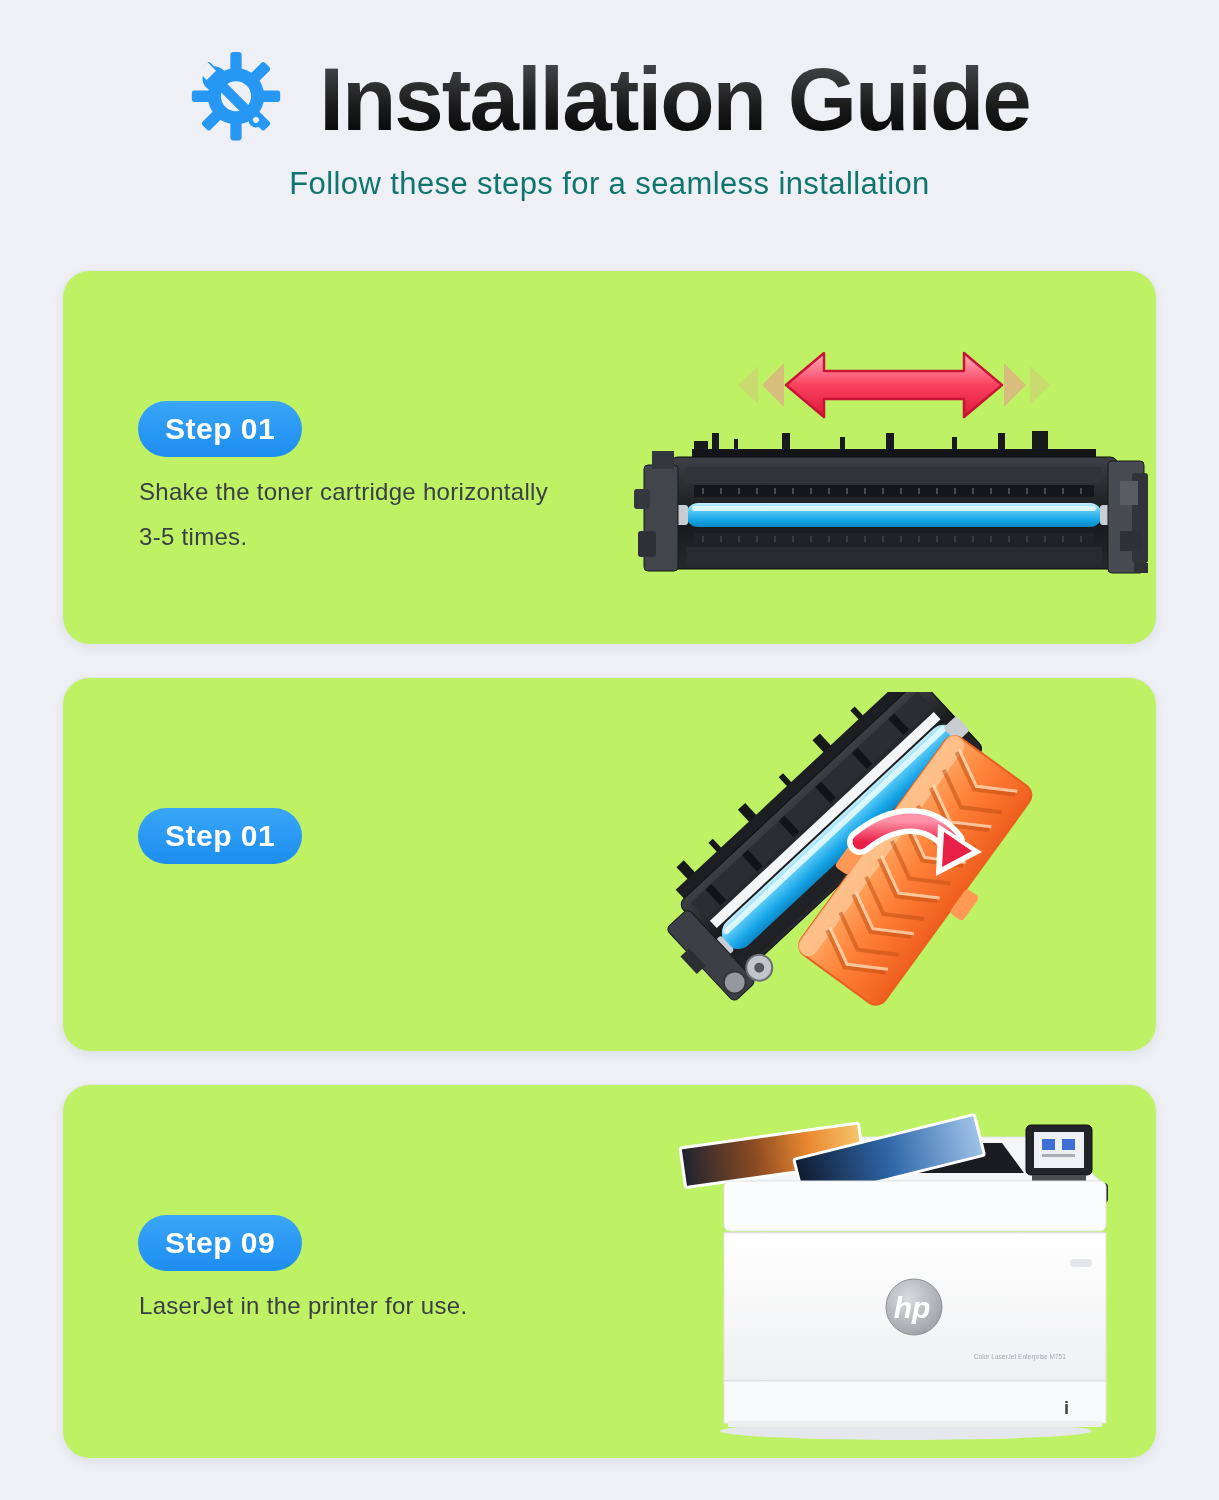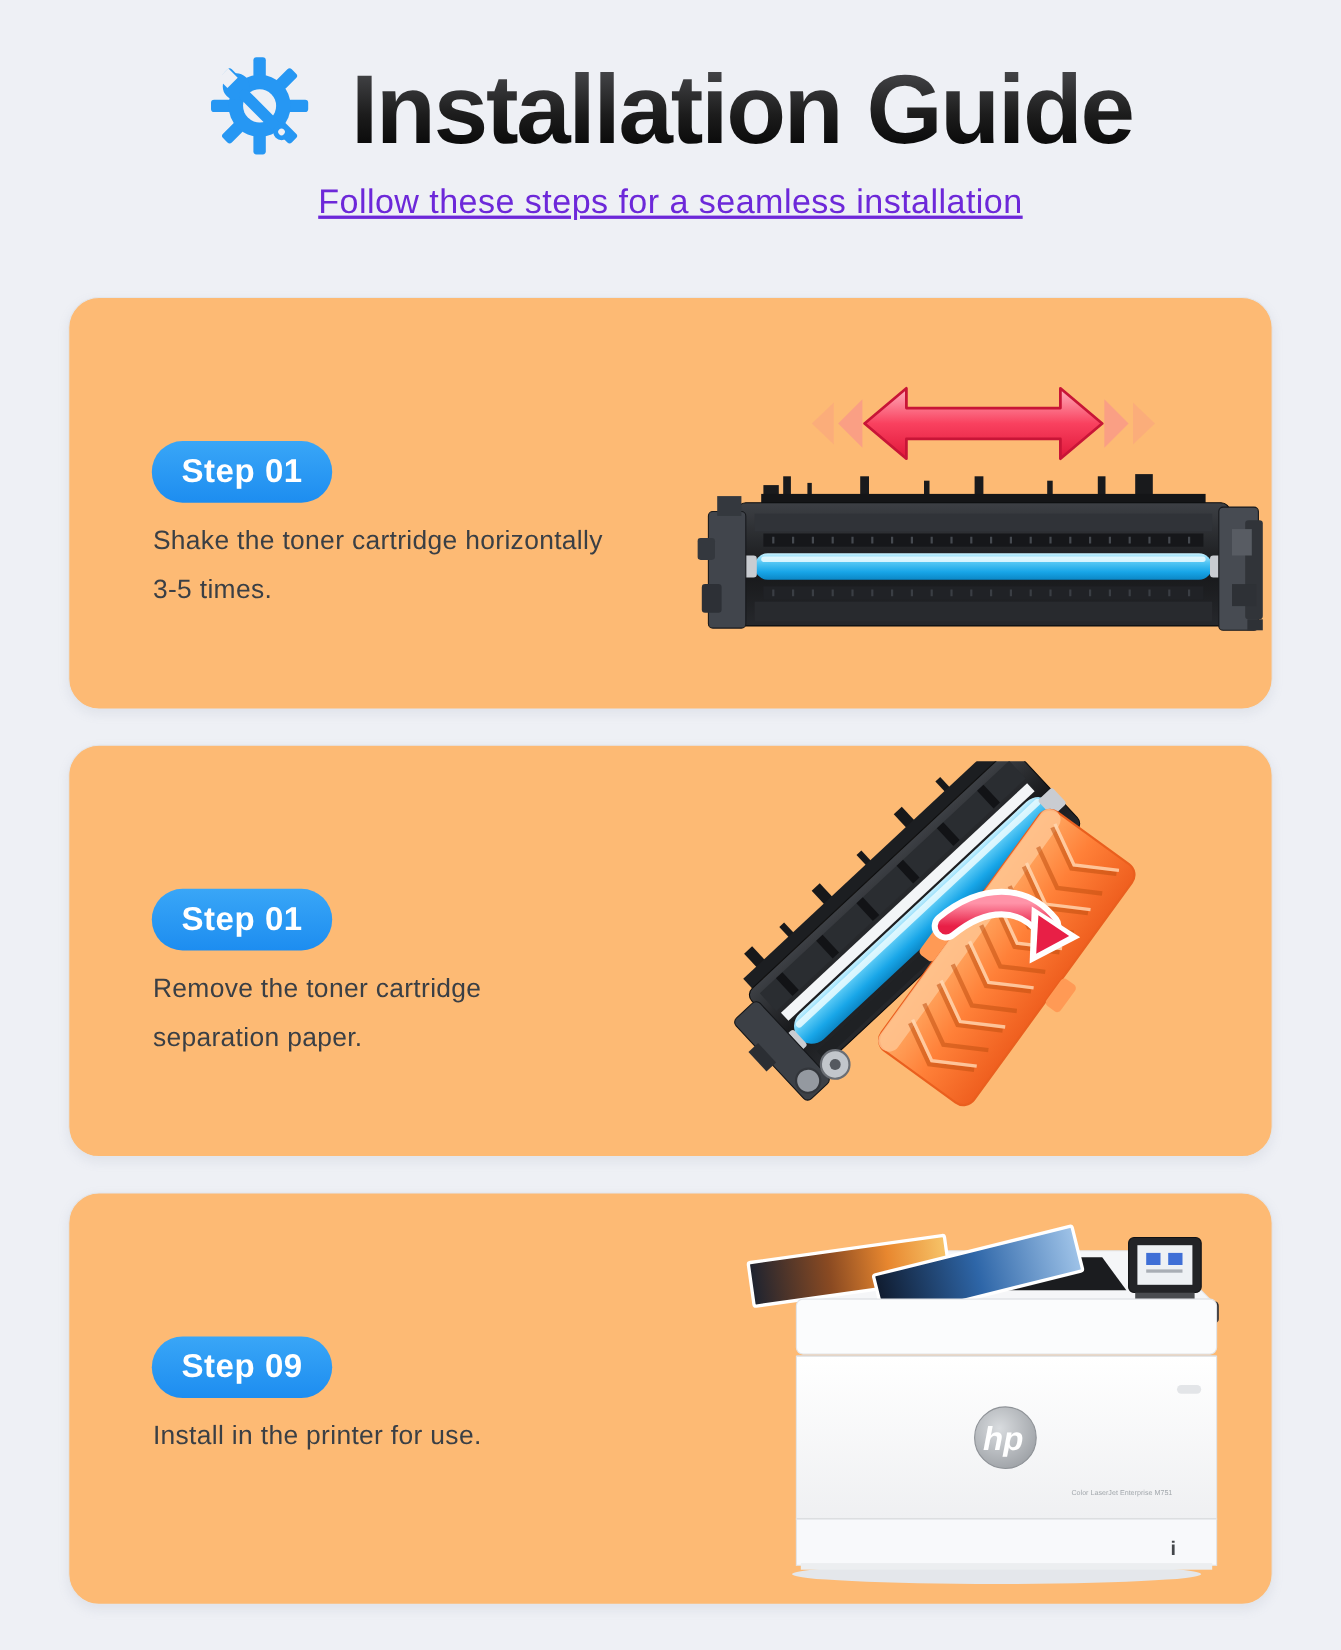--- a/index.html
+++ b/index.html
@@ -15,24 +15,24 @@
   h1.page-title{
     margin:0;font-size:89px;font-weight:800;letter-spacing:-2px;line-height:1.05;
     color:#141414;
   }
   @supports (-webkit-background-clip:text){
     h1.page-title{
       background:linear-gradient(180deg,#4f5054 0%,#1c1c1c 55%,#000 100%);
       -webkit-background-clip:text;background-clip:text;color:transparent;
     }
   }
-  .subtitle{margin-top:16px;font-size:31px;color:#6d28d9;letter-spacing:.4px;text-decoration:underline;}
+  .subtitle{margin-top:16px;font-size:31px;color:#0f766e;letter-spacing:.4px;}
   
   .card{
-    position:absolute;left:62px;width:1093px;height:373px;background:#fdba74;
+    position:absolute;left:62px;width:1093px;height:373px;background:#bef264;
     border:1px solid #e3e6eb;border-radius:28px;
     box-shadow:0 4px 10px rgba(140,150,168,.14);
   }
   .card-1{top:270px}.card-2{top:677px}.card-3{top:1084px}
   .step-badge{
     position:absolute;left:75px;top:130px;display:inline-block;
     background:linear-gradient(180deg,#39a6f7 0%,#1d8df0 100%);
     color:#fff;font-size:30px;font-weight:700;letter-spacing:.5px;
     padding:11px 27px;border-radius:32px;
   }
@@ -144,21 +144,20 @@
         <rect x="486" y="50" width="18" height="24" fill="#585c63"></rect>
         <rect x="486" y="100" width="22" height="20" fill="#2e3136"></rect>
         <rect x="500" y="132" width="14" height="10" fill="#2e3136"></rect>
       </g>
     </svg>
   </div>
 </div>
 
 <div class="card card-2">
   <div class="step-badge">Step 01</div>
-  <div class="step-text">Remove the toner cartridge separation paper.</div>
   <div class="card-art art-2">
     <svg viewBox="0 0 470 348" width="470" height="348" aria-hidden="true">
       <defs>
         <linearGradient id="orangeGrad" x1="0" y1="0" x2="1" y2="0">
           <stop offset="0" stop-color="#ffb16b"></stop>
             <stop offset=".5" stop-color="#ff8038"></stop>
             <stop offset="1" stop-color="#ef5f1f"></stop>
         </linearGradient>
         <linearGradient id="redGrad2" x1="0" y1="0" x2="0" y2="1">
           <stop offset="0" stop-color="#ff93a8"></stop>
@@ -232,21 +231,21 @@
         <path d="M 196,150 C 230,122 266,122 288,150" stroke="url(#redGrad2)" stroke-width="15" fill="none" stroke-linecap="round"></path>
         <polygon points="274,132 318,160 272,184" fill="#ffffff"></polygon>
         <polygon points="280,140 308,159 278,175" fill="#e81f46"></polygon>
       </g>
     </svg>
   </div>
 </div>
 
 <div class="card card-3">
   <div class="step-badge">Step 09</div>
-  <div class="step-text">Install in the printer for use.</div>
+  <div class="step-text">LaserJet in the printer for use.</div>
   <div class="card-art art-3">
     <svg viewBox="0 0 470 332" width="470" height="332" aria-hidden="true">
       <defs>
         <linearGradient id="photoOrange" x1="0" y1="0" x2="1" y2="0">
           <stop offset="0" stop-color="#1d2330"></stop>
             <stop offset=".4" stop-color="#8a4a22"></stop>
             <stop offset=".7" stop-color="#e8872f"></stop>
             <stop offset="1" stop-color="#f7c469"></stop>
         </linearGradient>
         <linearGradient id="photoBlue" x1="0" y1="0" x2="1" y2="0">

